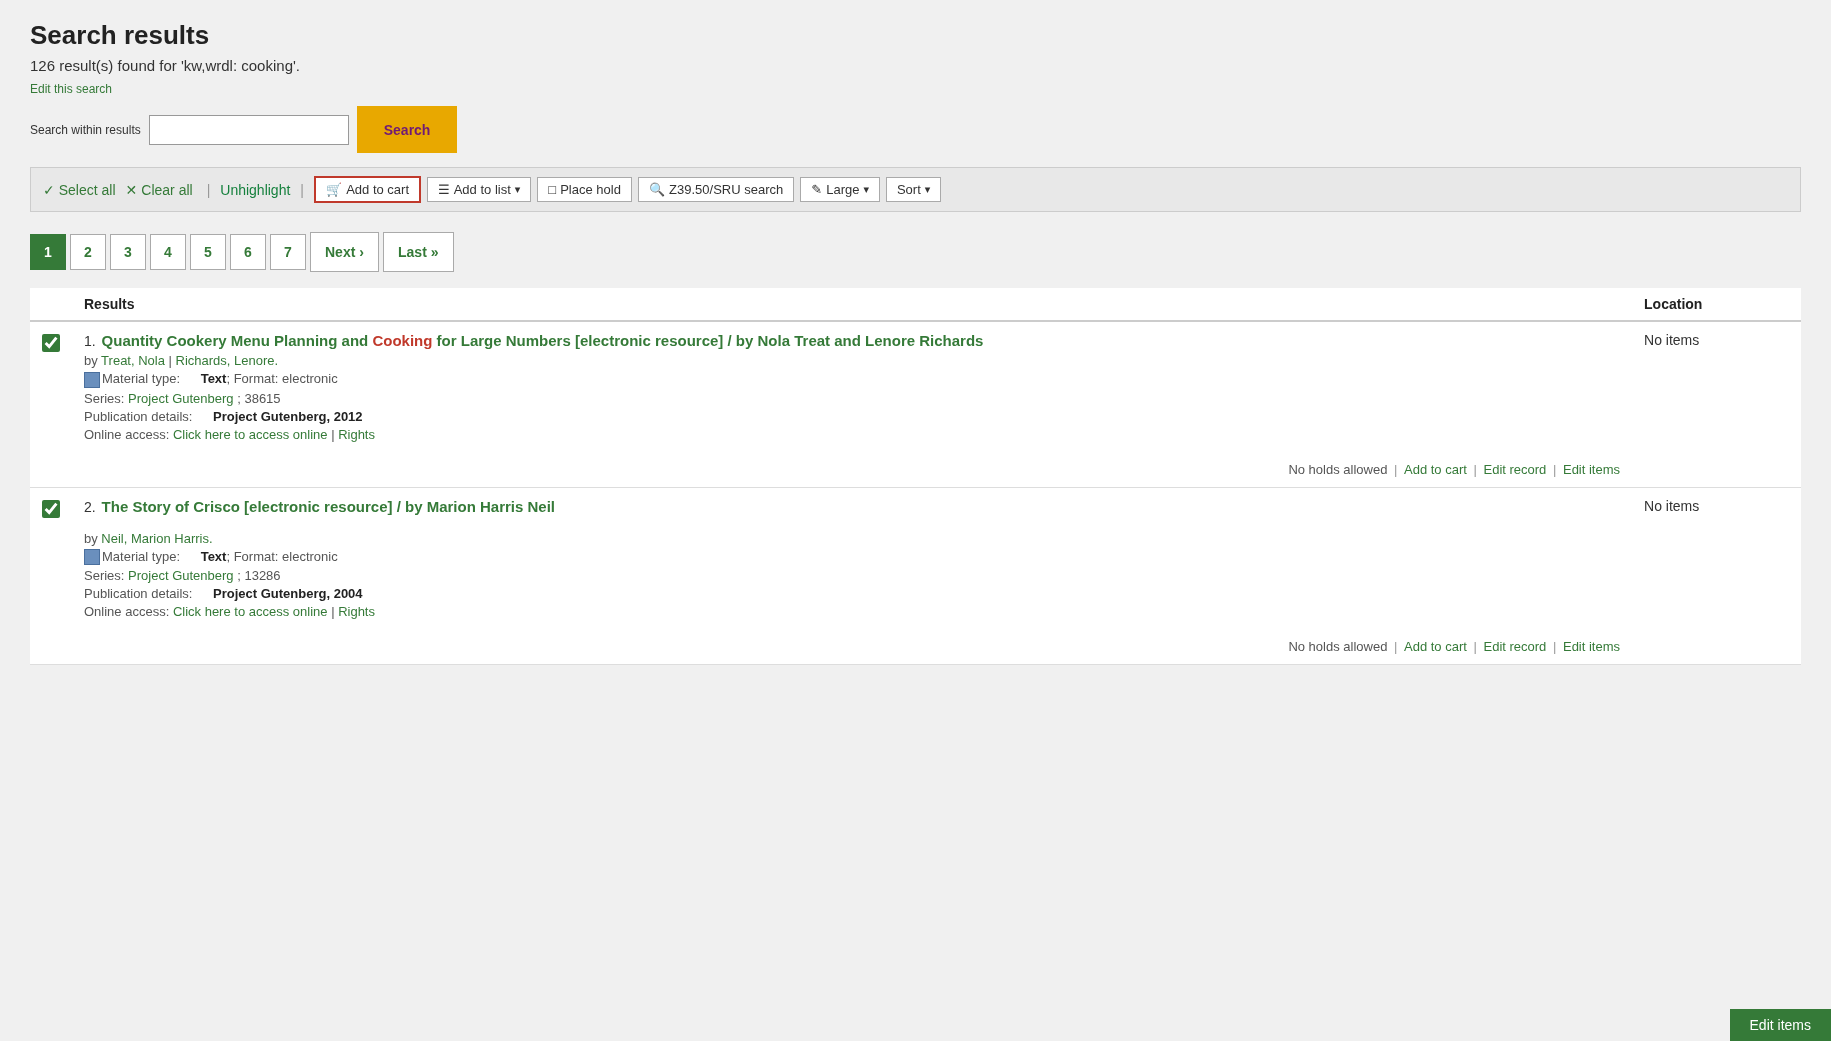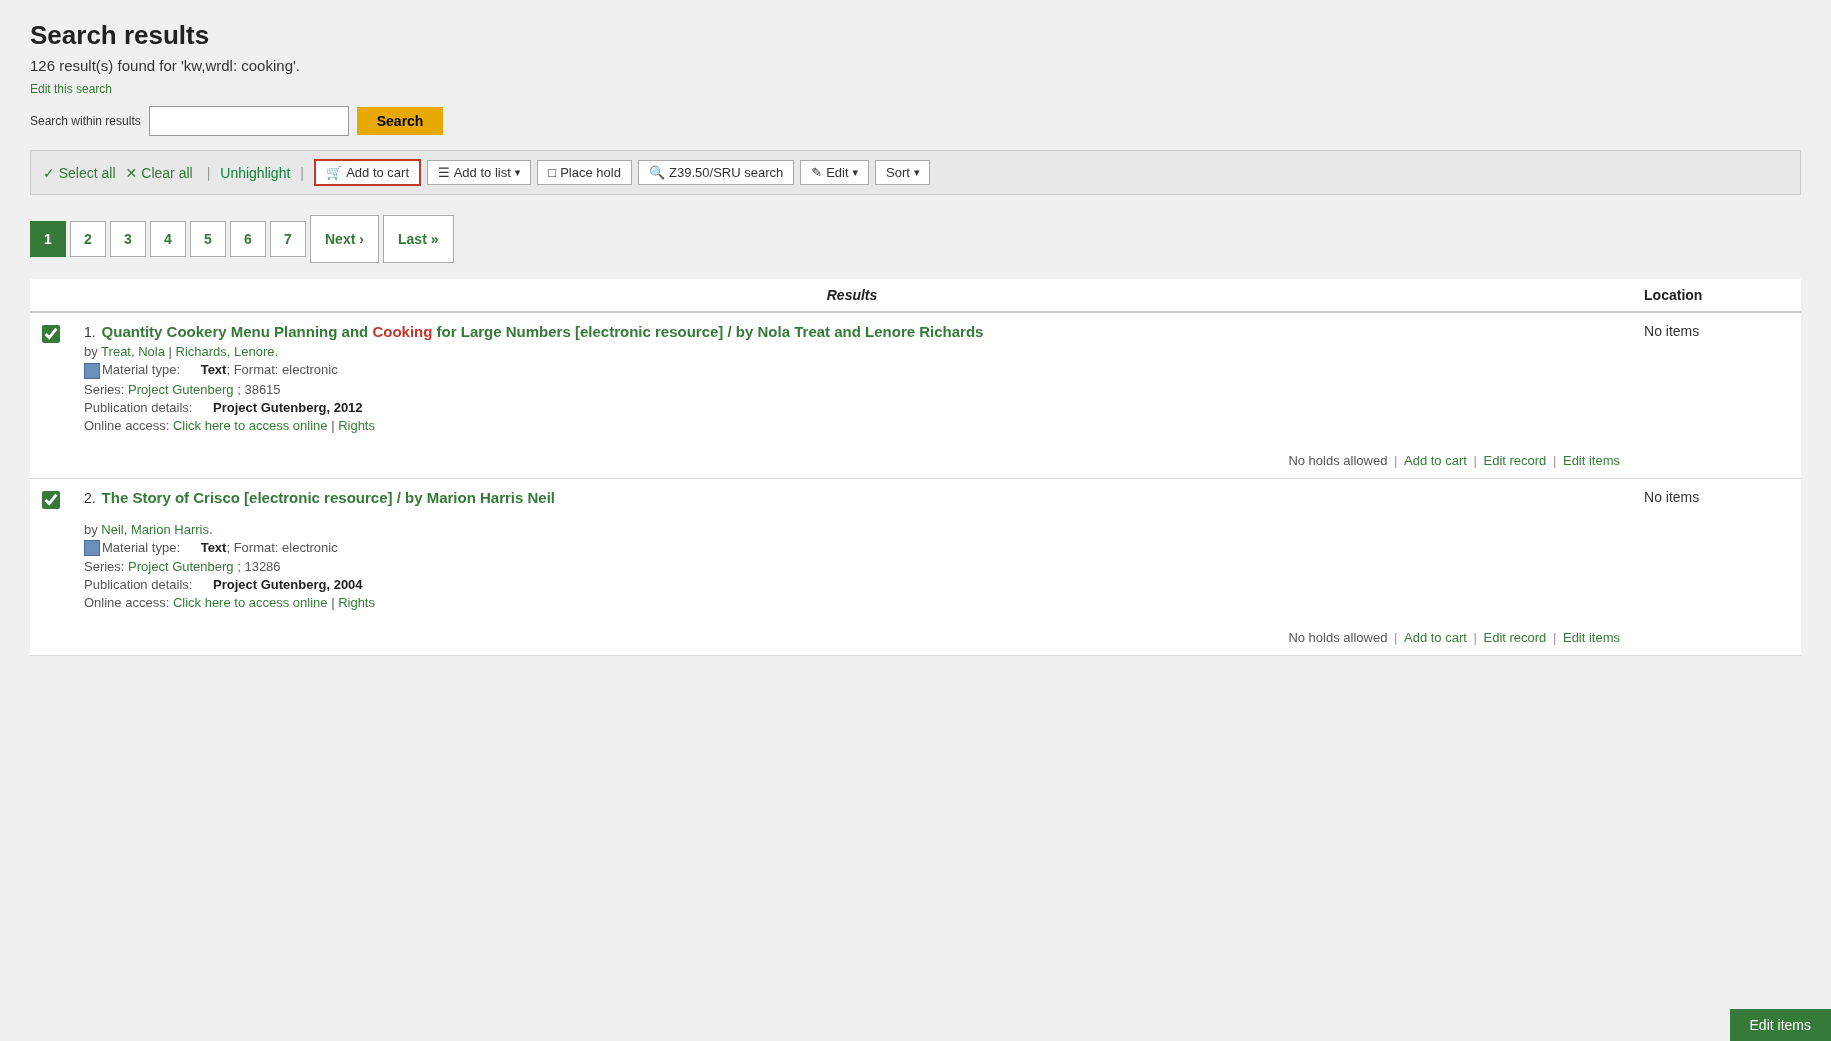--- a/index.html
+++ b/index.html
@@ -44,26 +44,26 @@
     }
     .search-within-input {
       border: 1px solid #999;
       padding: 4px 8px;
       font-size: 14px;
       width: 200px;
       height: 30px;
     }
     .search-within-btn {
       background: #e8a800;
-      color: #000000;
+      color: #701a75;
       border: none;
-      padding: 5px 20px;
-      font-size: 14px;
-      cursor: pointer;
-      height: 28px;
+      padding: 5px 27px;
+      font-size: 14px;
+      cursor: pointer;
+      height: 47px;
       font-weight: bold;
     }
 
     
     .toolbar {
       background: #e8e8e8;
       border: 1px solid #ccc;
       padding: 8px 12px;
       display: flex;
       align-items: center;
@@ -143,21 +143,21 @@
     }
     .page-btn.active {
       background: #357a38;
       color: #fff;
       border-color: #357a38;
     }
     .page-next, .page-last {
       background: #fff;
       border: 1px solid #aaa;
       padding: 0 14px;
-      height: 48px;
+      height: 40px;
       display: flex;
       align-items: center;
       cursor: pointer;
       font-size: 14px;
       color: #357a38;
       text-decoration: none;
       font-weight: bold;
       gap: 4px;
     }
 
@@ -170,22 +170,21 @@
     .results-table th {
       background: #fff;
       border-bottom: 2px solid #ccc;
       padding: 8px 12px;
       text-align: left;
       font-weight: bold;
       font-size: 14px;
       color: #222;
     }
     .results-table th.col-results {
-      text-align: center;
-      font-style: italic;
+      text-align: left;
     }
     .results-table th.col-location {
       text-align: left;
       min-width: 100px;
     }
     .result-row {
       border-bottom: 1px solid #ddd;
     }
     .result-row td {
       padding: 10px 12px;
@@ -324,21 +323,21 @@
     <button class="toolbar-btn">
       <span>□</span>
       <span>Place hold</span>
     </button>
     <button class="toolbar-btn">
       <span>🔍</span>
       <span>Z39.50/SRU search</span>
     </button>
     <button class="toolbar-btn toolbar-btn-dropdown">
       <span>✎</span>
-      <span>Edit</span>
+      <span>Large</span>
     </button>
     <button class="toolbar-btn toolbar-btn-dropdown">
       <span>Sort</span>
     </button>
   </div>
 
   
   <div class="pagination">
     <a class="page-btn active" href="#">1</a>
     <a class="page-btn" href="#">2</a>

